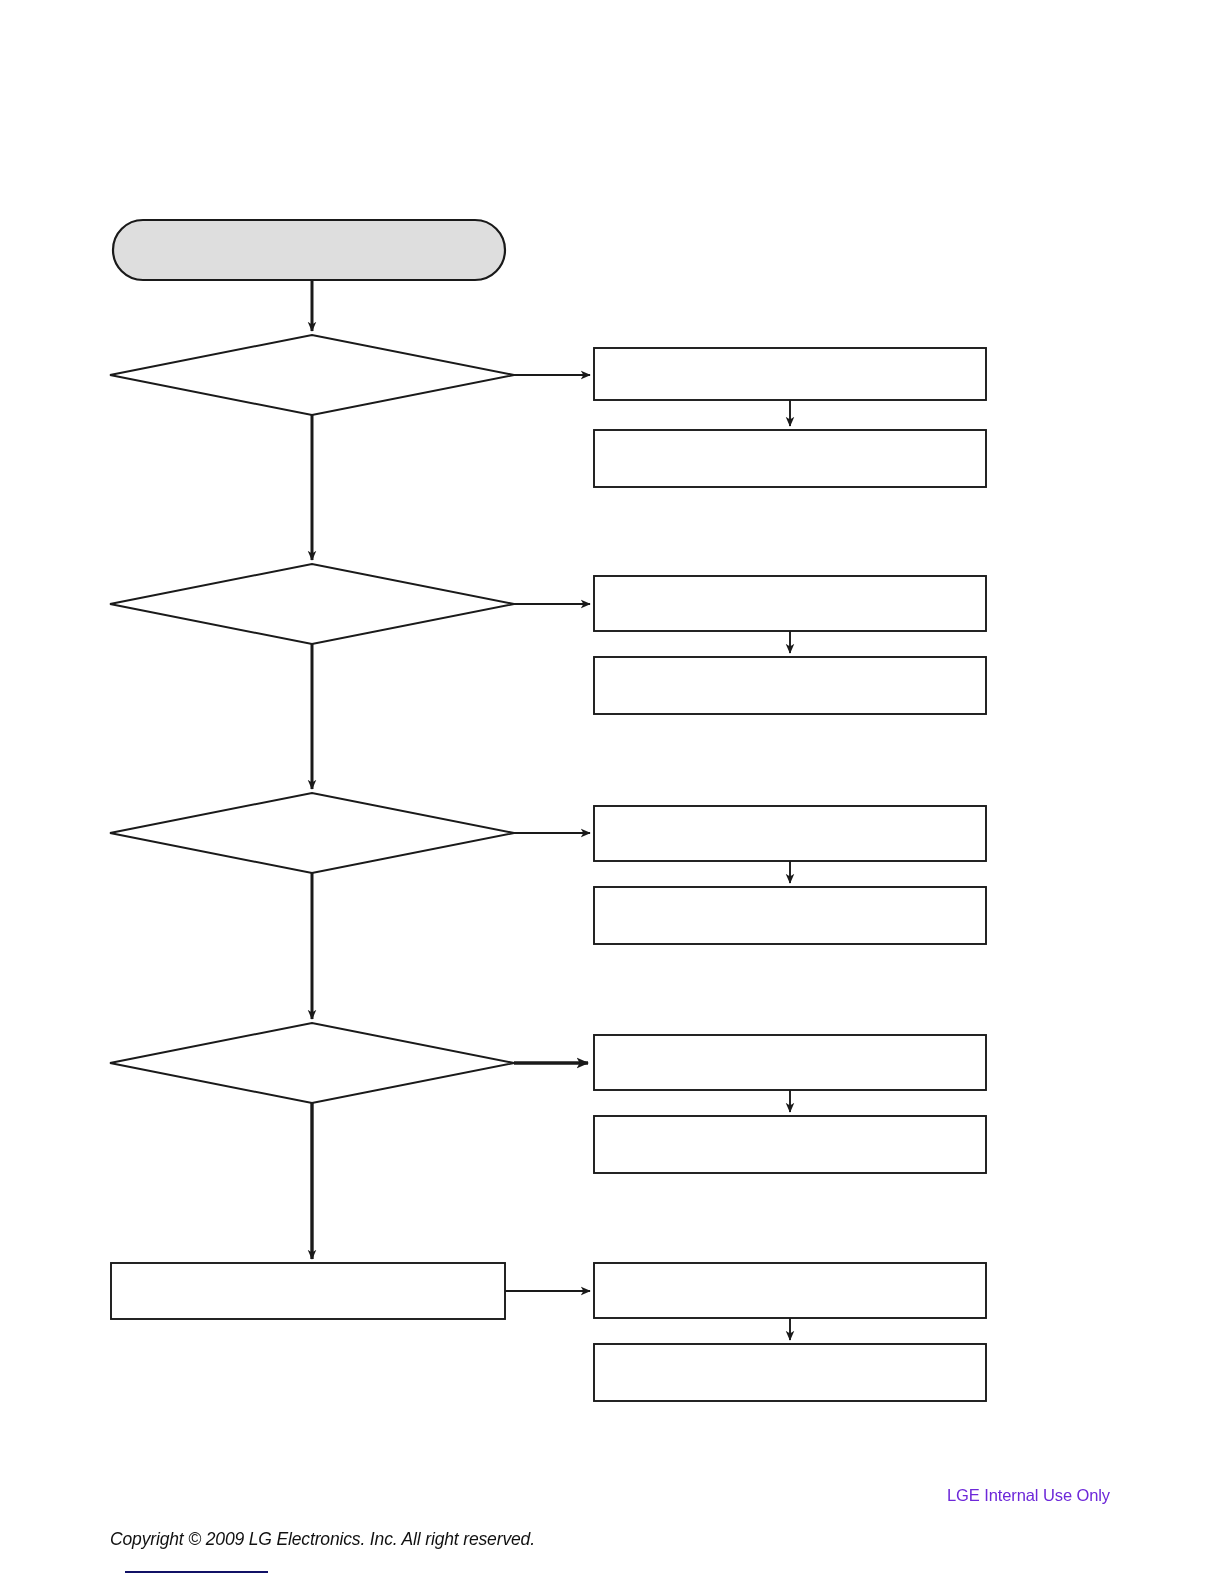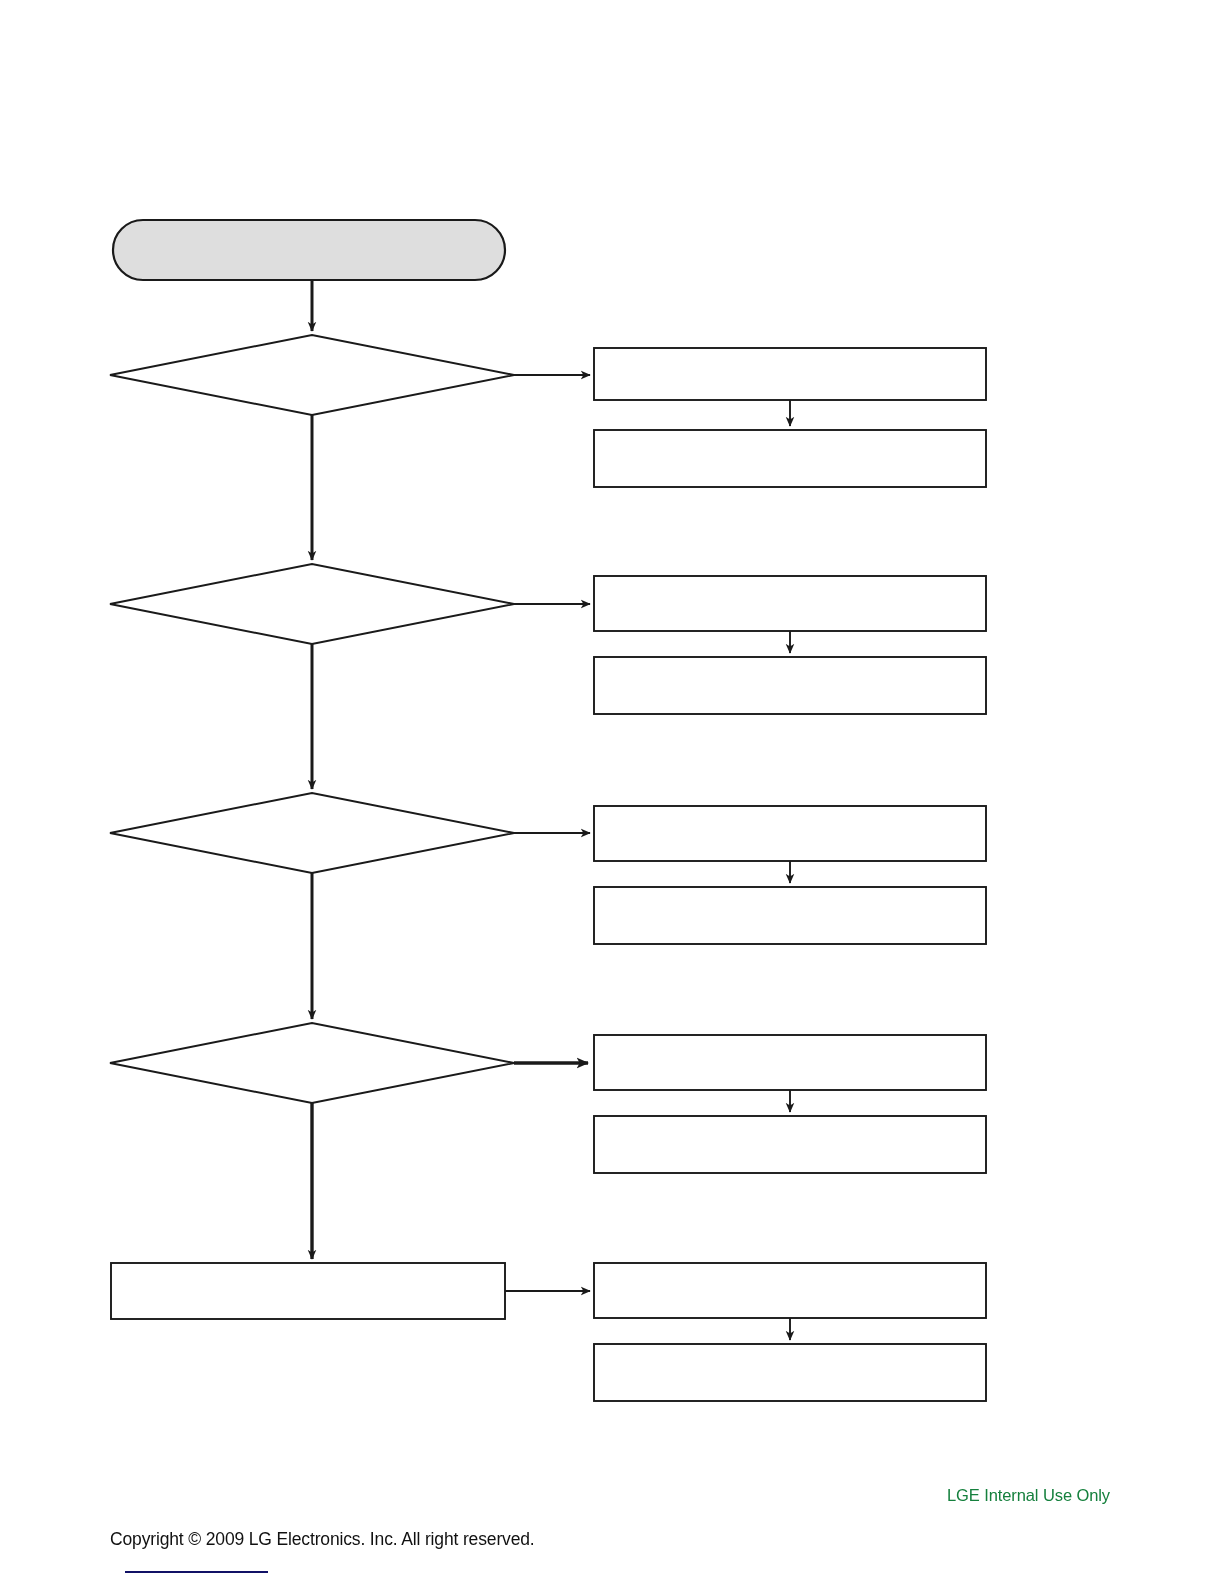--- a/index.html
+++ b/index.html
@@ -29,28 +29,29 @@
     left: 110px;
     top: 1482px;
     font-size: 17.5px;
     line-height: 23px;
     color: #111111;
     white-space: pre;
     letter-spacing: -0.15px;
   }
   .footer-left div {
     white-space: pre;
+    font-style: italic;
   }
   .footer-right {
     position: absolute;
     left: 947px;
     top: 1484px;
     font-size: 16.5px;
     line-height: 22px;
-    color: #15803d;
+    color: #6d28d9;
     white-space: pre;
     letter-spacing: -0.1px;
   }
   .page-rule {
     position: absolute;
     left: 125px;
     top: 1571px;
     width: 143px;
     height: 0;
     border-top: 2.5px solid #111166;

